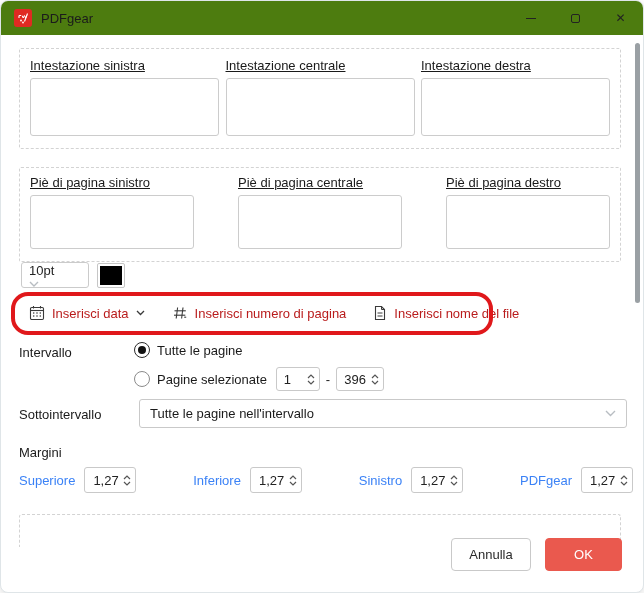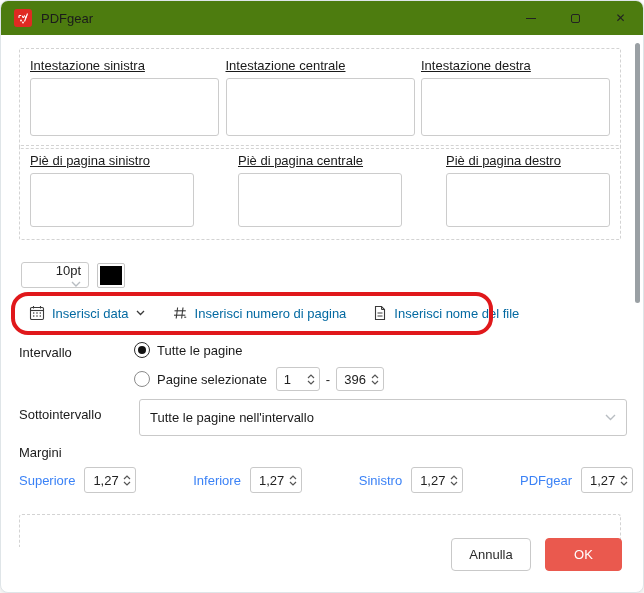--- a/index.html
+++ b/index.html
@@ -39,34 +39,34 @@
   .close-glyph { font-size:12px; color:#222; }
 
   
   .dashed-group {
     position:absolute; left:18px; width:602px;
     border:1px dashed #d3d3d3; border-radius:2px;
     display:flex; justify-content:space-between;
     padding:9px 10px 12px 10px;
   }
   .dg-header { top:47px; height:101px; }
-  .dg-footer { top:144px; height:95px; padding-top:7px;gap:44px; }
+  .dg-footer { top:166px; height:95px; padding-top:7px;gap:44px; }
   .field-col { display:flex; flex-direction:column; width:189px; }
   .field-col label { font-size:13px; color:#1a1a1a; margin-bottom:5px;text-decoration:underline; }
   .field-col textarea {
     width:100%; flex:1 1 auto; resize:none; outline:none;
     border:1px solid #cccccc; border-radius:3px; background:#fff;
     font-family:"Liberation Sans", sans-serif; font-size:13px; padding:4px 6px;
   }
 
   
   .font-size-select {
     position:absolute; left:20px; top:261px; width:68px; height:26px;
     border:1px solid #cbcbcb; border-radius:3px; background:#fff;
-    display:flex; align-items:flex-end; padding:0 7px; font-size:13px; color:#222;flex-direction:column;
+    display:flex; align-items:flex-start; padding:0 7px; font-size:13px; color:#222;flex-direction:column;
   }
   .font-size-select .val { flex:1 1 auto; }
   .color-swatch {
     position:absolute; left:96px; top:262px; width:28px; height:25px;
     border:1px solid #c6c6c6; border-radius:2px; background:#fff; padding:2px;
   }
   .color-swatch .chip { width:100%; height:100%; background:#000; }
 
   
   .annotation-highlight {
@@ -76,21 +76,21 @@
   }
 
   
   .insert-toolbar {
     position:absolute; left:28px; top:301px; height:22px;
     display:flex; align-items:center; gap:27px;
   }
   .tool-btn {
     display:flex; align-items:center; gap:7px;
     background:none; border:none; font-family:"Liberation Sans", sans-serif;
-    font-size:13px; color:#0369a1; padding:0; cursor:default;
+    font-size:13px; color:#b91c1c; padding:0; cursor:default;
   }
   .tool-btn svg { display:block; }
 
   
   .section-label { position:absolute; left:18px; font-size:13px; color:#1a1a1a; }
   .lbl-interval { top:344px; }
   .lbl-subinterval { top:406px; }
   .lbl-margins { top:444px; }
 
   .radio-row { position:absolute; left:133px; display:flex; align-items:center; }
@@ -115,21 +115,21 @@
   }
   .spinbox .sval { font-size:13px; color:#222; flex:1 1 auto; }
   .spin-arrows { display:flex; flex-direction:column; align-items:center; gap:1px; margin-left:4px; }
   .spin-arrows svg { display:block; }
   .sp-from { width:44px; margin-left:9px; }
   .sp-to { width:48px; }
   .m-spin { width:52px; height:26px; margin-left:9px;padding-left:8px; }
 
   
   .subrange-select {
-    position:absolute; left:138px; top:398px; width:488px; height:37px;
+    position:absolute; left:138px; top:398px; width:488px; height:29px;
     border:1px solid #c9c9c9; border-radius:3px; background:#fff;
     display:flex; align-items:center; padding:0 10px; font-size:13px; color:#1a1a1a;
   }
   .subrange-select .val { flex:1 1 auto; }
 
   
   .margins-row {
     position:absolute; left:18px; top:466px; width:614px; height:26px;
     display:flex; justify-content:space-between; align-items:center;
   }

